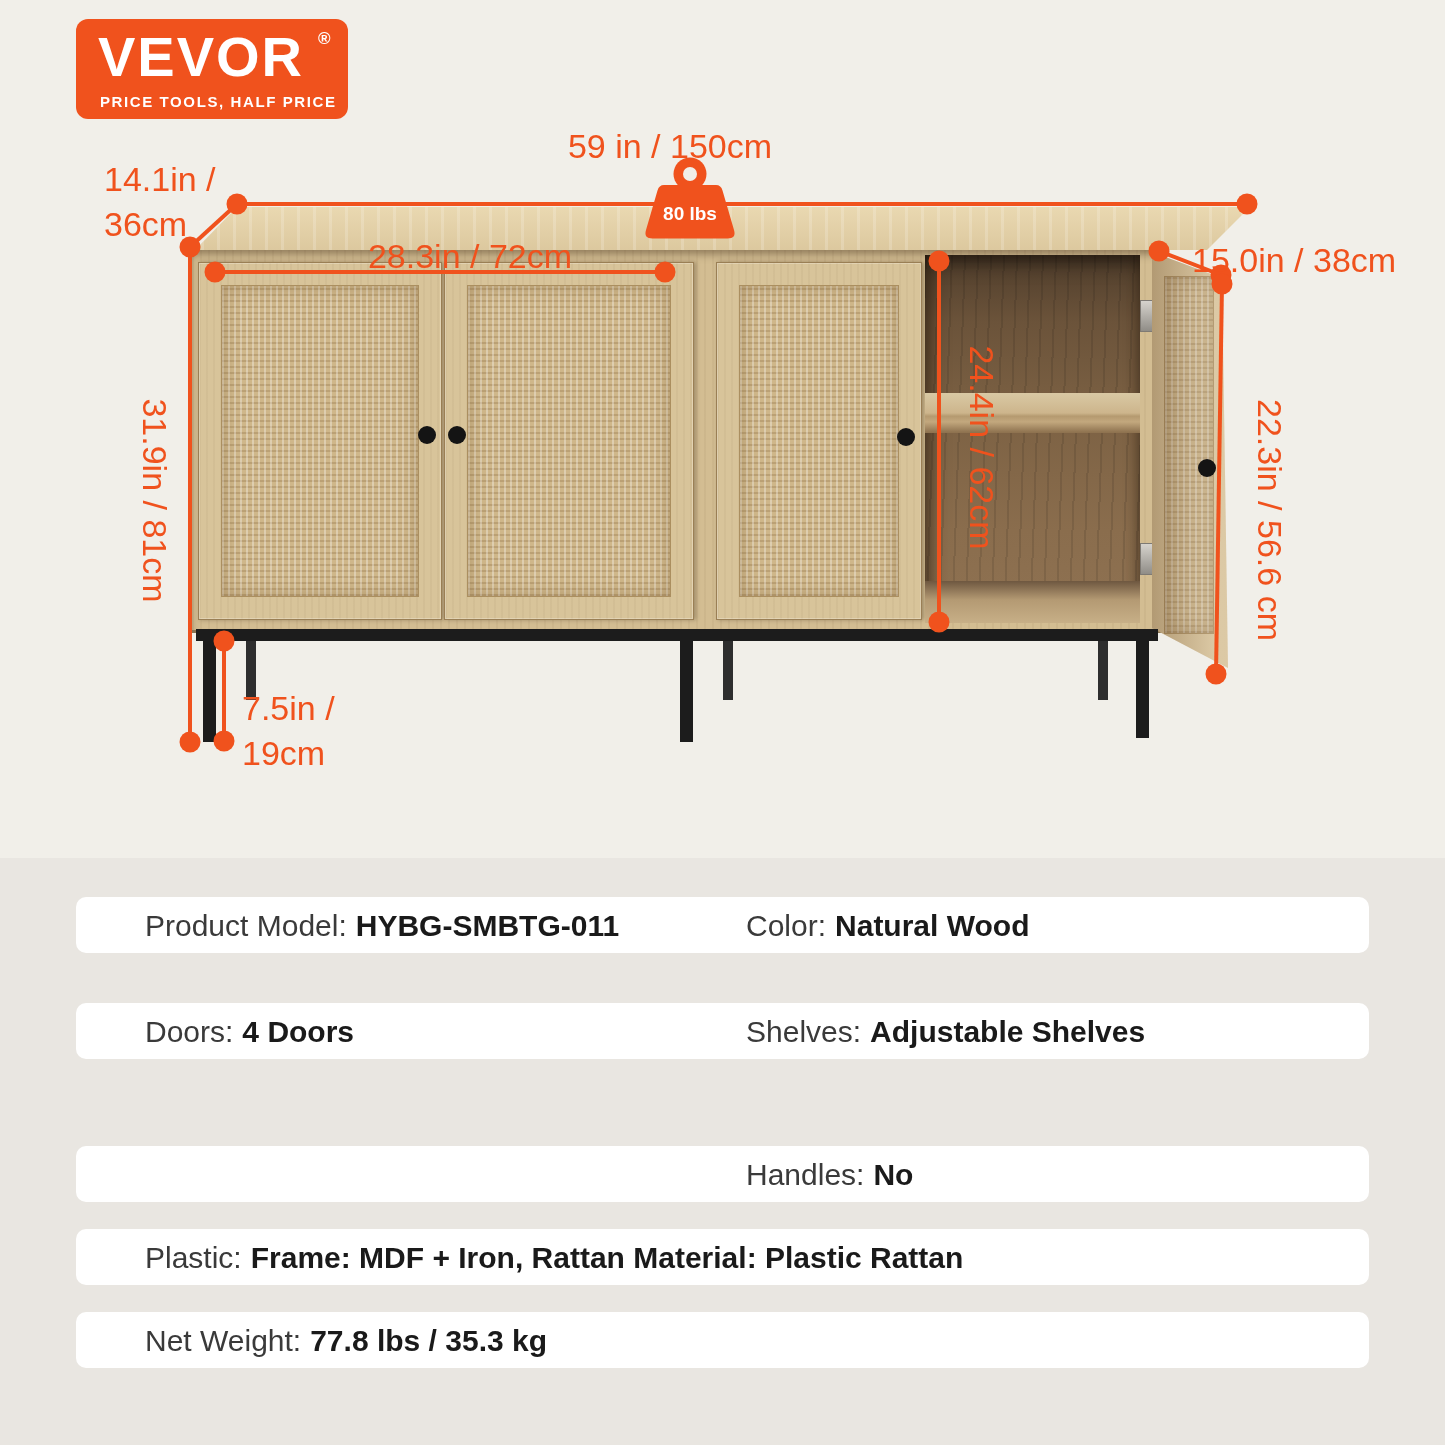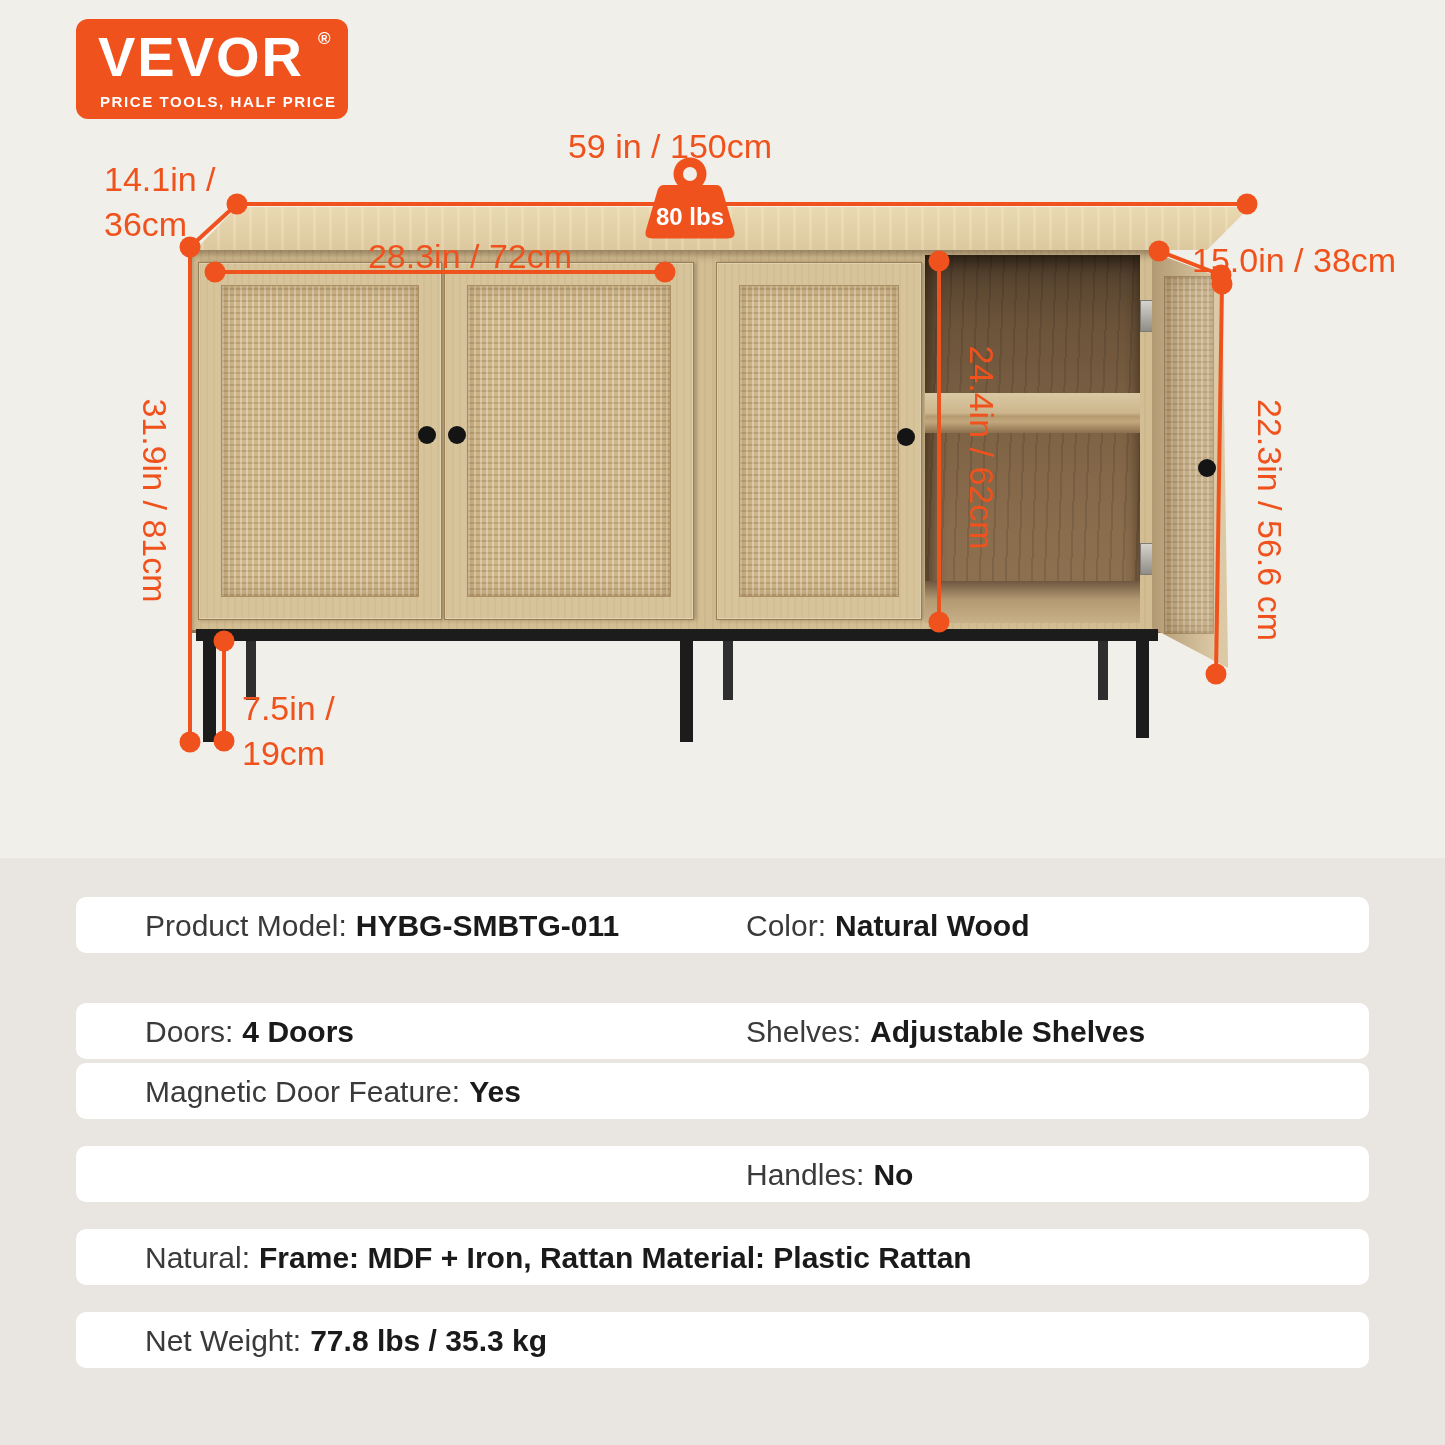--- a/index.html
+++ b/index.html
@@ -82,21 +82,21 @@
   .open-door .rattan{inset:0;left:14px;top:26px;width:48px;height:356px;border:1px solid #a98c5d;}
   .knob{position:absolute;width:18px;height:18px;border-radius:50%;background:#141414;}
   .rail{left:196px;top:629px;width:962px;height:12px;background:var(--metal-black);position:absolute;}
   .leg{position:absolute;background:var(--metal-black);width:13px;}
   .leg.back{width:10px;background:#2e2e2e;}
   
   .dim{position:absolute;color:var(--accent);font-size:34px;line-height:40px;white-space:pre;}
   .dim.center{text-align:center;}
   .dim.rot{transform:rotate(90deg);transform-origin:0 0;text-align:center;}
   .weight-label{position:absolute;left:640px;top:203px;width:100px;text-align:center;
-    color:#fff;font-size:24px;font-weight:bold;}
+    color:#fff;font-size:19px;font-weight:bold;}
   .dims-svg{position:absolute;left:0;top:0;pointer-events:none;}
   .dim-line{stroke:var(--accent);stroke-width:4;}
   .dim-dot{fill:var(--accent);}
   
   .table-bg{left:0;top:858px;width:1445px;height:587px;background:var(--table-bg);}
   .spec-row{position:absolute;left:76px;width:1293px;height:56px;border-radius:10px;
     background:var(--row-bg);font-size:30px;}
   .cell{position:absolute;top:0;height:72px;line-height:58px;white-space:nowrap;}
   .cell.c1{left:69px;}
   .cell.c2{left:670px;}
@@ -199,26 +199,23 @@
   <div class="abs table-bg"></div>
 
   <div class="spec-row" style="top:897px;">
     <div class="cell c1"><span class="lbl">Product Model:</span><span class="val">HYBG-SMBTG-011</span></div>
     <div class="cell c2"><span class="lbl">Color:</span><span class="val">Natural Wood</span></div>
   </div>
   <div class="spec-row" style="top:980px;margin-top:23px;">
     <div class="cell c1"><span class="lbl">Doors:</span><span class="val">4 Doors</span></div>
     <div class="cell c2"><span class="lbl">Shelves:</span><span class="val">Adjustable Shelves</span></div>
   </div>
-  <div class="spec-row" style="top:1063px;">
-    <div class="cell c1"><span class="lbl">Magnetic Door Feature:</span><span class="val">Yes</span></div>
-  </div>
   <div class="spec-row" style="top:1146px;">
     <div class="cell c2"><span class="lbl">Handles:</span><span class="val">No</span></div>
   </div>
   <div class="spec-row" style="top:1229px;">
-    <div class="cell c1"><span class="lbl">Natural:</span><span class="val">Frame: MDF + Iron, Rattan Material: Plastic Rattan</span></div>
+    <div class="cell c1"><span class="lbl">Plastic:</span><span class="val">Frame: MDF + Iron, Rattan Material: Plastic Rattan</span></div>
   </div>
   <div class="spec-row" style="top:1312px;">
     <div class="cell c1"><span class="lbl">Net Weight:</span><span class="val">77.8 lbs / 35.3 kg</span></div>
   </div>
 
 </div>
 
 </body></html>

